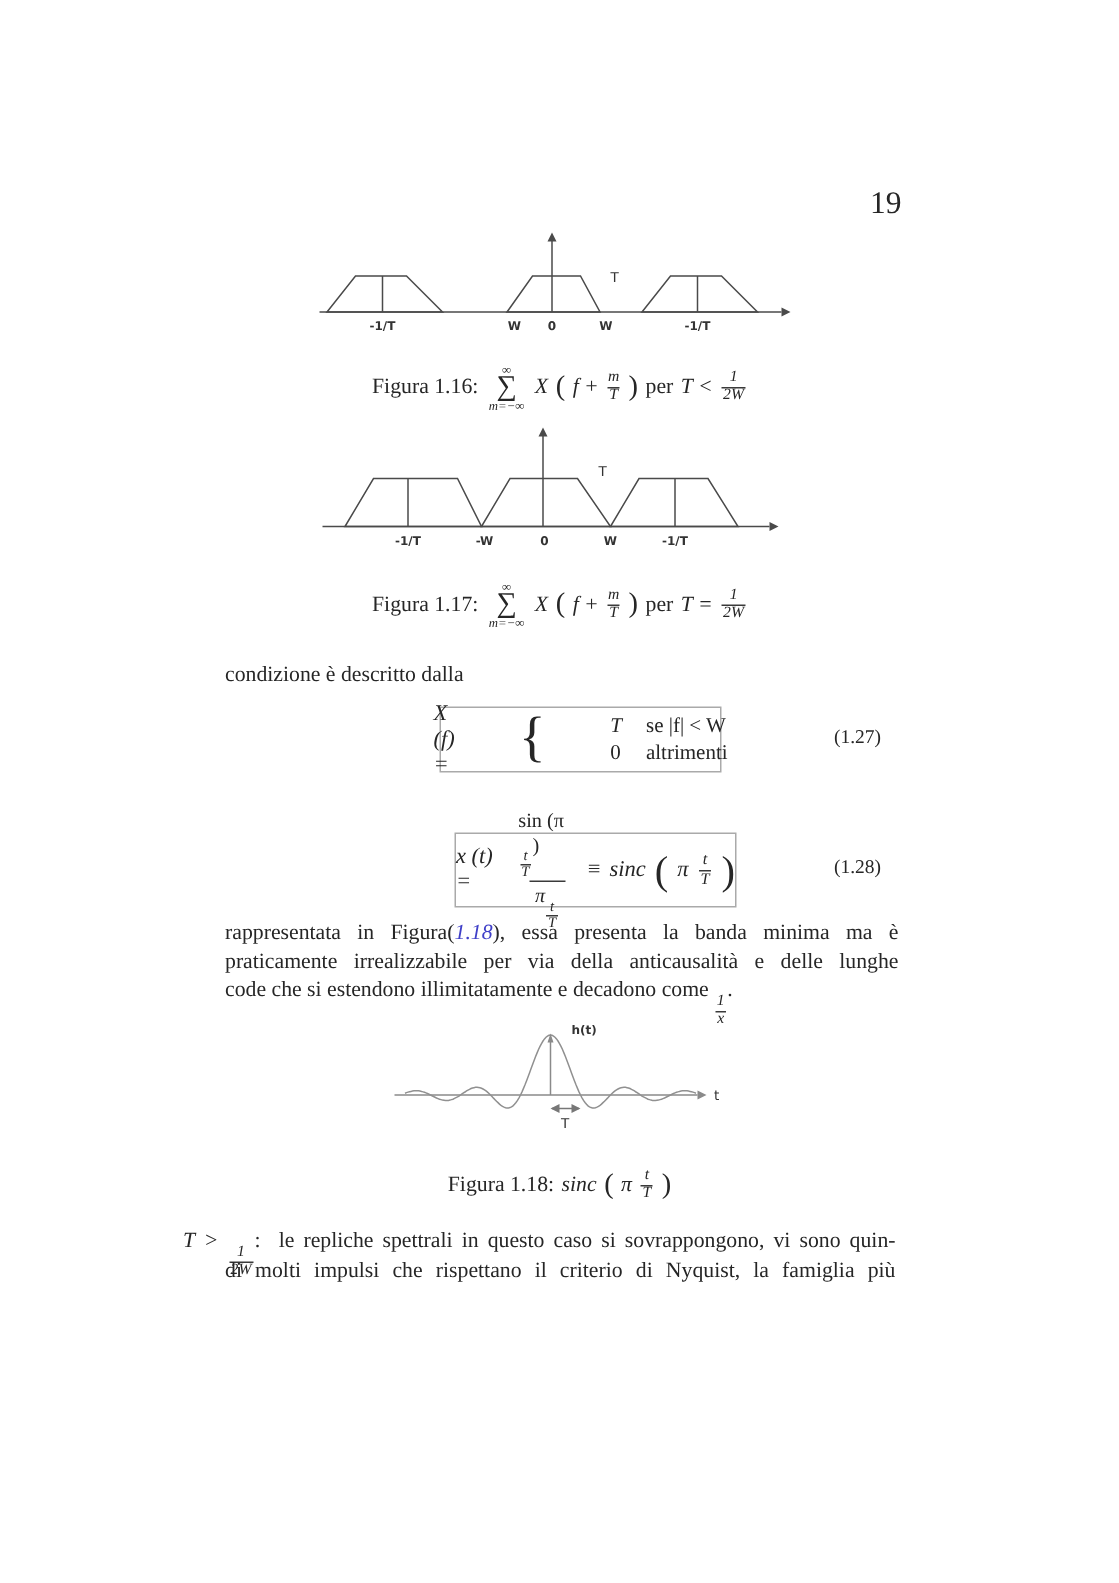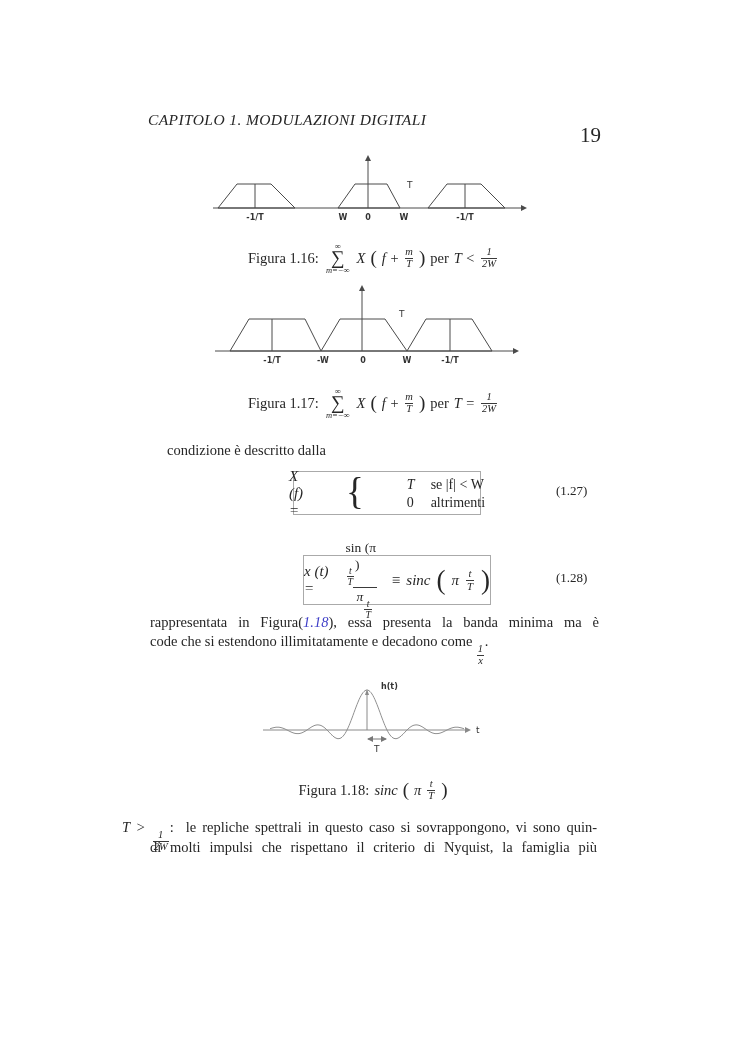--- a/index.html
+++ b/index.html
@@ -36,21 +36,20 @@
   .jl{text-align:justify;text-align-last:justify;}
   svg{display:block;}
   svg text{font-family:"DejaVu Sans",sans-serif;font-size:8px;font-weight:bold;fill:#333;}
   svg .tlab{font-size:9px;font-weight:normal;}
 </style>
 </head>
 <body>
 
 <div class="page">
 
-  <div class="abs header-left">CAPITOLO 1.  MODULAZIONI DIGITALI</div>
   <div class="abs header-page">19</div>
 
   <svg class="abs" style="left:205px;top:152px;" width="330" height="78">
     <g stroke="#4a4a4a" stroke-width="1" fill="none">
       <line x1="8" y1="56" x2="316" y2="56"></line>
       <line x1="163" y1="56" x2="163" y2="8"></line>
       <polygon points="13,56 32,32 66,32 90,56"></polygon>
       <line x1="50" y1="32" x2="50" y2="56"></line>
       <polygon points="133,56 150,32 182,32 195,56"></polygon>
       <polygon points="223,56 242,32 276,32 300,56"></polygon>
@@ -125,21 +124,21 @@
       </span>
     <span class="paren">)</span>
     <span>per</span>
     <span class="it">T =</span>
     <span class="frac">
         <span>1</span>
         <span class="den">2W</span>
       </span>
   </div>
 
-  <div class="abs body-text" style="left:167px;top:441px;text-align:center;">condizione è descritto dalla</div>
+  <div class="abs body-text" style="left:150px;top:441px;text-align:center;">condizione è descritto dalla</div>
 
   <div class="abs eqbox" style="left:293px;top:471px;width:186px;height:42px;gap:43px;">
     <span class="it">X (f) =</span>
     <span class="bigbrace">{</span>
     <span class="cases">
       <span class="it">T</span>
       <span>se |f| &lt; W</span>
       <span>0</span>
       <span>altrimenti</span>
     </span>
@@ -166,20 +165,21 @@
     <span class="frac">
         <span>t</span>
         <span class="den">T</span>
       </span>
     <span class="bigparen">)</span>
   </div>
   <div class="abs eqnum" style="left:556px;top:570px;">(1.28)</div>
 
   <div class="abs body-text" style="left:150px;top:613px;width:449px;">
     <div class="jl"><span>rappresentata in Figura(</span><span class="link">1.18</span><span>), essa presenta la banda minima ma è</span></div>
+    <div class="jl">praticamente irrealizzabile per via della anticausalità e delle lunghe</div>
     <div><span>code che si estendono illimitatamente e decadono come </span><span class="frac rm">
           <span class="it">1</span>
           <span class="den it">x</span>
         </span><span>.</span></div>
   </div>
 
   <svg class="abs" style="left:255px;top:676px;" width="235" height="85">
     <line x1="8" y1="54" x2="210" y2="54" stroke="#8a8a8a" stroke-width="1"></line>
     <polygon points="210,51 216,54 210,57" fill="#8a8a8a"></polygon>
     <polyline fill="none" stroke="#909090" stroke-width="1" points="15.0,52.8 16.0,52.4 17.0,52.1 18.0,51.8 19.0,51.6 20.0,51.4 21.0,51.2 22.0,51.2 23.0,51.2 24.0,51.2 25.0,51.4 26.0,51.6 27.0,51.9 28.0,52.2 29.0,52.6 30.0,53.0 31.0,53.5 32.0,54.0 33.0,54.5 34.0,55.0 35.0,55.5 36.0,56.0 37.0,56.4 38.0,56.8 39.0,57.1 40.0,57.4 41.0,57.5 42.0,57.6 43.0,57.6 44.0,57.6 45.0,57.4 46.0,57.1 47.0,56.8 48.0,56.3 49.0,55.8 50.0,55.3 51.0,54.7 52.0,54.0 53.0,53.3 54.0,52.6 55.0,52.0 56.0,51.3 57.0,50.7 58.0,50.2 59.0,49.7 60.0,49.3 61.0,49.1 62.0,48.9 63.0,48.9 64.0,49.0 65.0,49.2 66.0,49.5 67.0,50.0 68.0,50.6 69.0,51.3 70.0,52.1 71.0,53.0 72.0,54.0 73.0,55.0 74.0,56.1 75.0,57.1 76.0,58.2 77.0,59.1 78.0,60.1 79.0,60.9 80.0,61.6 81.0,62.1 82.0,62.5 83.0,62.7 84.0,62.6 85.0,62.4 86.0,61.9 87.0,61.2 88.0,60.2 89.0,59.0 90.0,57.6 91.0,55.9 92.0,54.0 93.0,51.9 94.0,49.6 95.0,47.2 96.0,44.6 97.0,42.0 98.0,39.3 99.0,36.5 100.0,33.8 101.0,31.1 102.0,28.5 103.0,26.1 104.0,23.7 105.0,21.6 106.0,19.7 107.0,18.0 108.0,16.6 109.0,15.5 110.0,14.7 111.0,14.2 112.0,14.0 113.0,14.2 114.0,14.7 115.0,15.5 116.0,16.6 117.0,18.0 118.0,19.7 119.0,21.6 120.0,23.7 121.0,26.1 122.0,28.5 123.0,31.1 124.0,33.8 125.0,36.5 126.0,39.3 127.0,42.0 128.0,44.6 129.0,47.2 130.0,49.6 131.0,51.9 132.0,54.0 133.0,55.9 134.0,57.6 135.0,59.0 136.0,60.2 137.0,61.2 138.0,61.9 139.0,62.4 140.0,62.6 141.0,62.7 142.0,62.5 143.0,62.1 144.0,61.6 145.0,60.9 146.0,60.1 147.0,59.1 148.0,58.2 149.0,57.1 150.0,56.1 151.0,55.0 152.0,54.0 153.0,53.0 154.0,52.1 155.0,51.3 156.0,50.6 157.0,50.0 158.0,49.5 159.0,49.2 160.0,49.0 161.0,48.9 162.0,48.9 163.0,49.1 164.0,49.3 165.0,49.7 166.0,50.2 167.0,50.7 168.0,51.3 169.0,52.0 170.0,52.6 171.0,53.3 172.0,54.0 173.0,54.7 174.0,55.3 175.0,55.8 176.0,56.3 177.0,56.8 178.0,57.1 179.0,57.4 180.0,57.6 181.0,57.6 182.0,57.6 183.0,57.5 184.0,57.4 185.0,57.1 186.0,56.8 187.0,56.4 188.0,56.0 189.0,55.5 190.0,55.0 191.0,54.5 192.0,54.0 193.0,53.5 194.0,53.0 195.0,52.6 196.0,52.2 197.0,51.9 198.0,51.6 199.0,51.4 200.0,51.2 201.0,51.2 202.0,51.2 203.0,51.2 204.0,51.4 205.0,51.6 206.0,51.8 207.0,52.1 208.0,52.4 209.0,52.8"></polyline>

